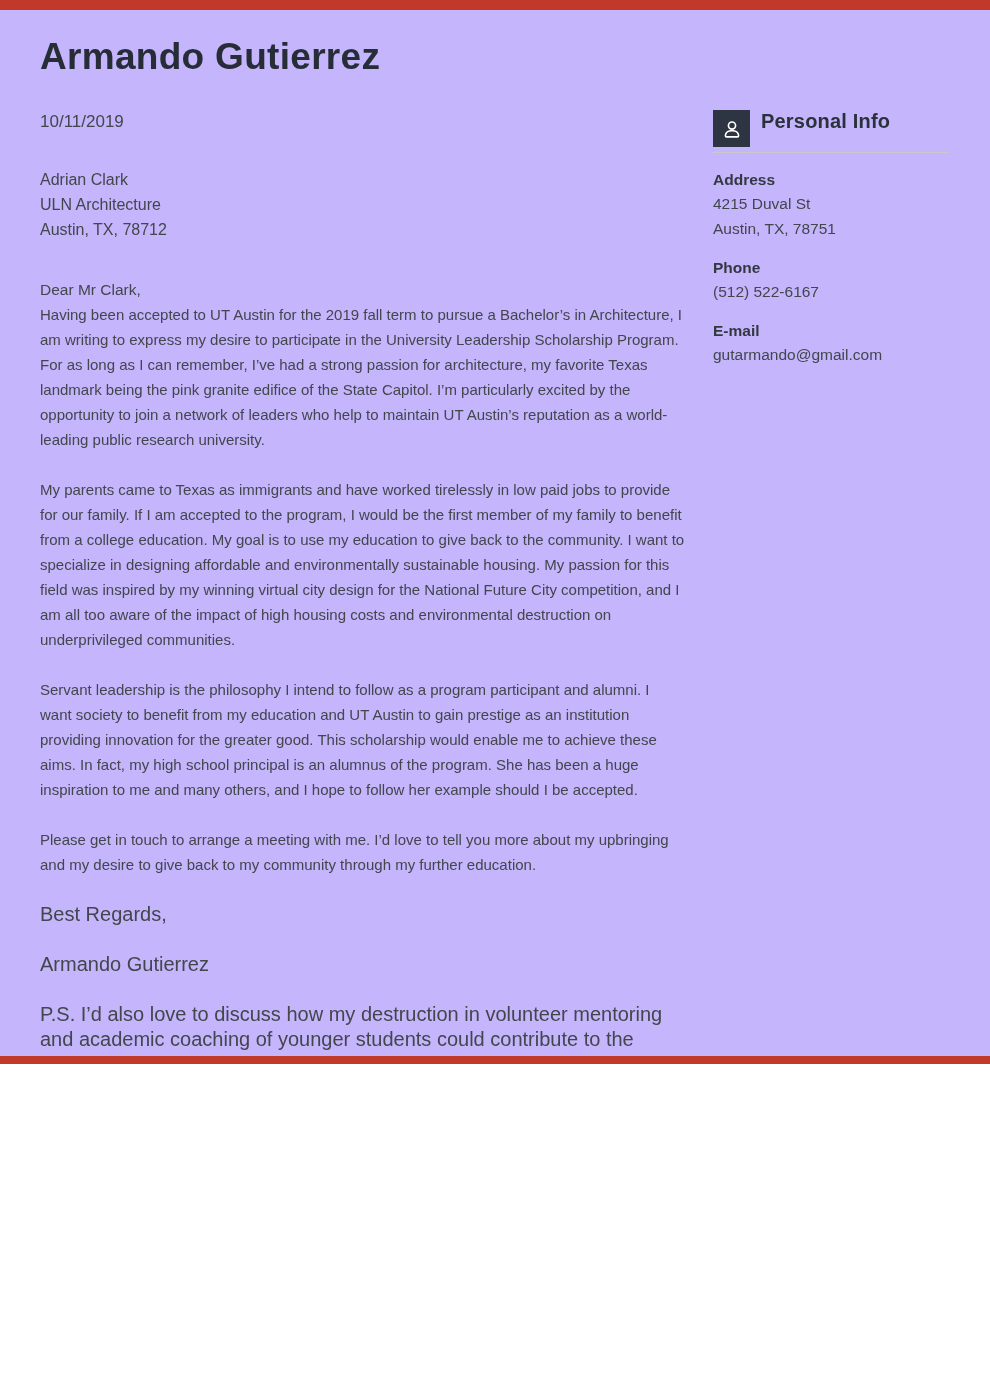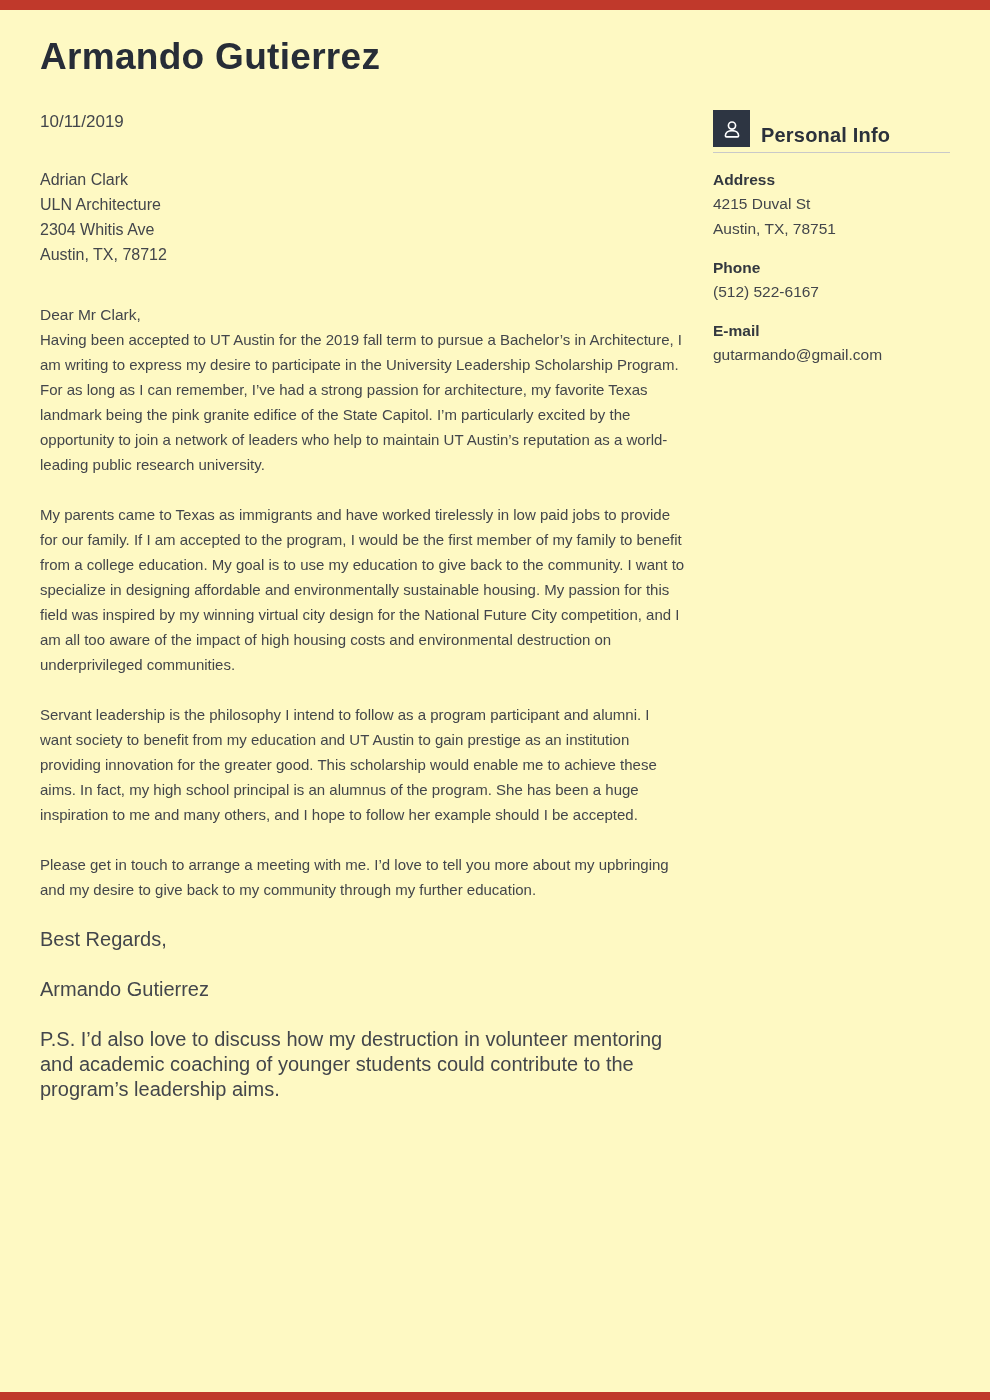--- a/index.html
+++ b/index.html
@@ -4,22 +4,22 @@
 <style>
   * { margin: 0; padding: 0; box-sizing: border-box; }
   html, body { background: #ffffff; }
   body {
     width: 990px; height: 1400px;
     font-family: "Liberation Sans", sans-serif;
     position: relative; overflow: hidden;
   }
   .page {
     position: relative;
-    width: 990px; height: 1400px;
-    background: #fef9c3;
+    width: 990px; height: 1064px;
+    background: #c4b5fd;
     overflow: hidden;
   }
   .accent-bar { position: absolute; left: 0; width: 100%; }
   .accent-bar.top { top: 0; height: 10px; }
   .accent-bar.bottom { bottom: 0; height: 8px; }
 
   
   .main {
     position: absolute; left: 40px; top: 36px; width: 645px;
     color: #43464b;
@@ -31,21 +31,21 @@
   .date { margin-top: 33px; font-size: 17px; color: #43464b; }
   .recipient { margin-top: 35px; font-size: 16px; line-height: 25px; }
   .salutation { margin-top: 35px; font-size: 15.5px; line-height: 25px; }
   .para { font-size: 15px; line-height: 25px; margin-top: 0; }
   .para + .para, .closing, .signature, .postscript { margin-top: 25px; }
   .closing, .signature, .postscript { font-size: 20px; line-height: 25px; }
   .signature { margin-top: 25px; }
 
   
   .sidebar { position: absolute; left: 713px; top: 110px; width: 237px; }
-  .sidebar-header { display: flex; align-items: flex-end; }
+  .sidebar-header { display: flex; align-items: flex-start; }
   .icon-box {
     width: 37px; height: 37px; flex: 0 0 37px;
     display: flex; align-items: center; justify-content: center;
   }
   .sidebar-title {
     font-size: 20px; font-weight: bold; color: #2b313b;
     margin-left: 11px; letter-spacing: 0.2px;
   }
   .sidebar-divider { border-bottom: 1px solid #c9c9c9; margin-top: 5px; }
   .sidebar-section { margin-top: 16px; }
@@ -60,21 +60,20 @@
   <div class="accent-bar top" style="background: rgb(192, 57, 43);"></div>
 
   <div class="main">
     <h1 class="page-title">Armando Gutierrez</h1>
 
     <div class="date">10/11/2019</div>
 
     <div class="recipient">
       <div>Adrian Clark</div>
       <div>ULN Architecture</div>
-      <div>2304 Whitis Ave</div>
       <div>Austin, TX, 78712</div>
     </div>
 
     <div class="salutation">Dear Mr Clark,</div>
 
     <p class="para">Having been accepted to UT Austin for the 2019 fall term to pursue a Bachelor’s in Architecture, I am writing to express my desire to participate in the University Leadership Scholarship Program. For as long as I can remember, I’ve had a strong passion for architecture, my favorite Texas landmark being the pink granite edifice of the State Capitol. I’m particularly excited by the opportunity to join a network of leaders who help to maintain UT Austin’s reputation as a world-leading public research university.</p>
     <p class="para">My parents came to Texas as immigrants and have worked tirelessly in low paid jobs to provide for our family. If I am accepted to the program, I would be the first member of my family to benefit from a college education. My goal is to use my education to give back to the community. I want to specialize in designing affordable and environmentally sustainable housing. My passion for this field was inspired by my winning virtual city design for the National Future City competition, and I am all too aware of the impact of high housing costs and environmental destruction on underprivileged communities.</p>
     <p class="para">Servant leadership is the philosophy I intend to follow as a program participant and alumni. I want society to benefit from my education and UT Austin to gain prestige as an institution providing innovation for the greater good. This scholarship would enable me to achieve these aims. In fact, my high school principal is an alumnus of the program. She has been a huge inspiration to me and many others, and I hope to follow her example should I be accepted.</p>
     <p class="para">Please get in touch to arrange a meeting with me. I’d love to tell you more about my upbringing and my desire to give back to my community through my further education.</p>
 

